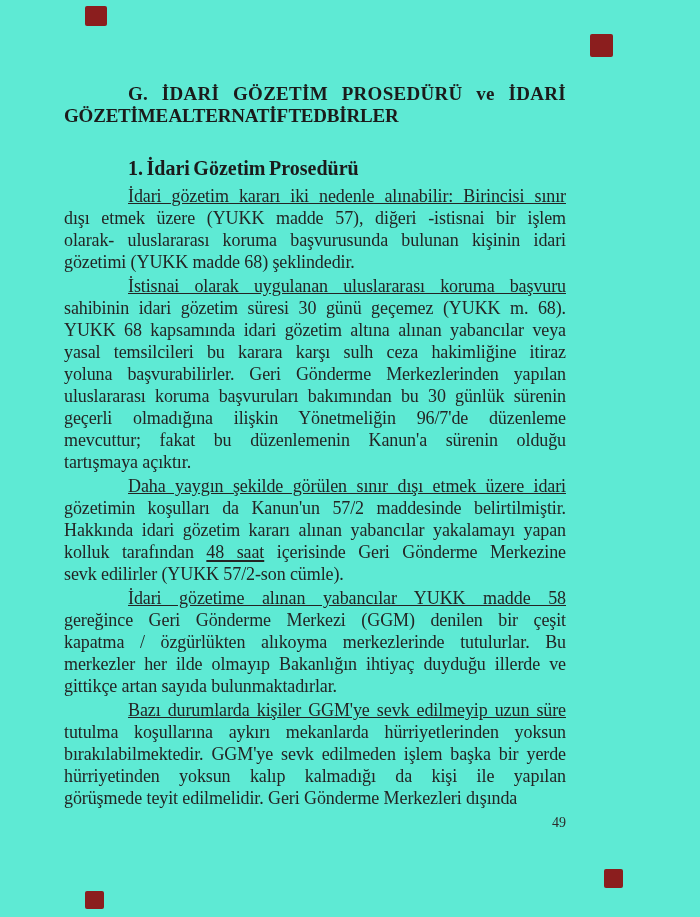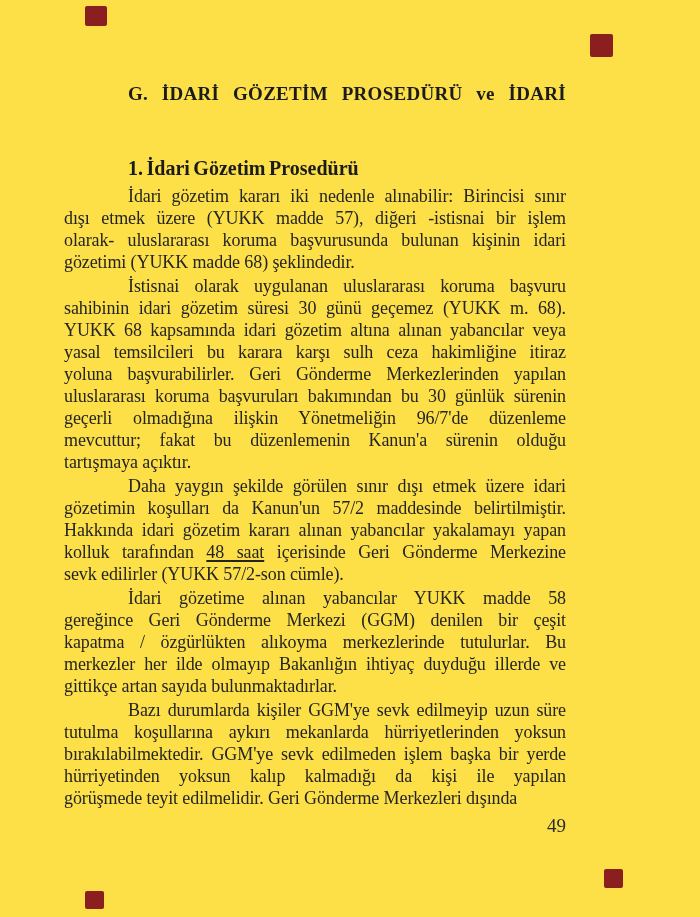--- a/index.html
+++ b/index.html
@@ -1,19 +1,19 @@
 <!DOCTYPE html>
 <html><head>
 <meta charset="utf-8">
 <style>
   html,body{margin:0;padding:0;background:#ffffff;}
   .page{
     position:relative;
     width:700px;height:917px;
-    background:#fde047;
+    background:#5eead4;
     font-family:"Liberation Serif","DejaVu Serif",serif;
     color:#222;
     overflow:hidden;
   }
   
   .heading{
     position:absolute;left:64px;top:83px;width:502px;
     font-weight:bold;font-size:19px;line-height:22px;color:#1b1b1b;
   }
   .heading-line1{
@@ -29,46 +29,47 @@
     word-spacing:-1.5px;
   }
   
   .body-text{
     position:absolute;left:64px;top:185px;width:502px;
     font-size:18px;line-height:22px;letter-spacing:-0.1px;color:#242424;
   }
   .para{margin:0 0 2px 0;padding:0;}
   .line{display:block;text-align:justify;text-align-last:justify;}
   .line.last{text-align-last:left;}
-  .line.first{text-indent:64px;}
+  .line.first{text-indent:64px;text-decoration:underline;}
   .line u{text-underline-offset:2px;text-decoration-thickness:1.5px;}
   
   .page-number{
     position:absolute;left:64px;top:815px;width:502px;
-    text-align:right;font-size:19px;color:#2c2c2c;
+    text-align:right;font-size:14px;color:#2c2c2c;
   }
   
   .corner-mark{position:absolute;border-radius:2px;}
   .corner-mark.tl{left:85px;top:6px;width:22px;height:20px;}
   .corner-mark.tr{left:590px;top:34px;width:23px;height:23px;}
   .corner-mark.bl{left:85px;top:891px;width:19px;height:18px;}
   .corner-mark.br{left:604px;top:869px;width:19px;height:19px;}
 </style>
 </head>
 <body>
 
 <div class="page">
 
   <span class="corner-mark tl" style="background: rgb(139, 30, 30);"></span>
   <span class="corner-mark tr" style="background: rgb(139, 30, 30);"></span>
   <span class="corner-mark bl" style="background: rgb(139, 30, 30);"></span>
   <span class="corner-mark br" style="background: rgb(139, 30, 30);"></span>
 
   <h1 class="heading" style="margin:0;">
     <span class="heading-line1">G. İDARİ GÖZETİM PROSEDÜRÜ ve İDARİ</span>
+    <span class="heading-line2">GÖZETİME ALTERNATİF TEDBİRLER</span>
   </h1>
 
   <h2 class="subheading" style="margin:0;">1. İdari Gözetim Prosedürü</h2>
 
   <div class="body-text">
       <p class="para">
         <span class="line first">İdari gözetim kararı iki nedenle alınabilir: Birincisi sınır</span>
         <span class="line">dışı etmek üzere (YUKK madde 57), diğeri -istisnai bir işlem</span>
         <span class="line">olarak- uluslararası koruma başvurusunda bulunan kişinin idari</span>
         <span class="line last">gözetimi (YUKK madde 68) şeklindedir.</span>

